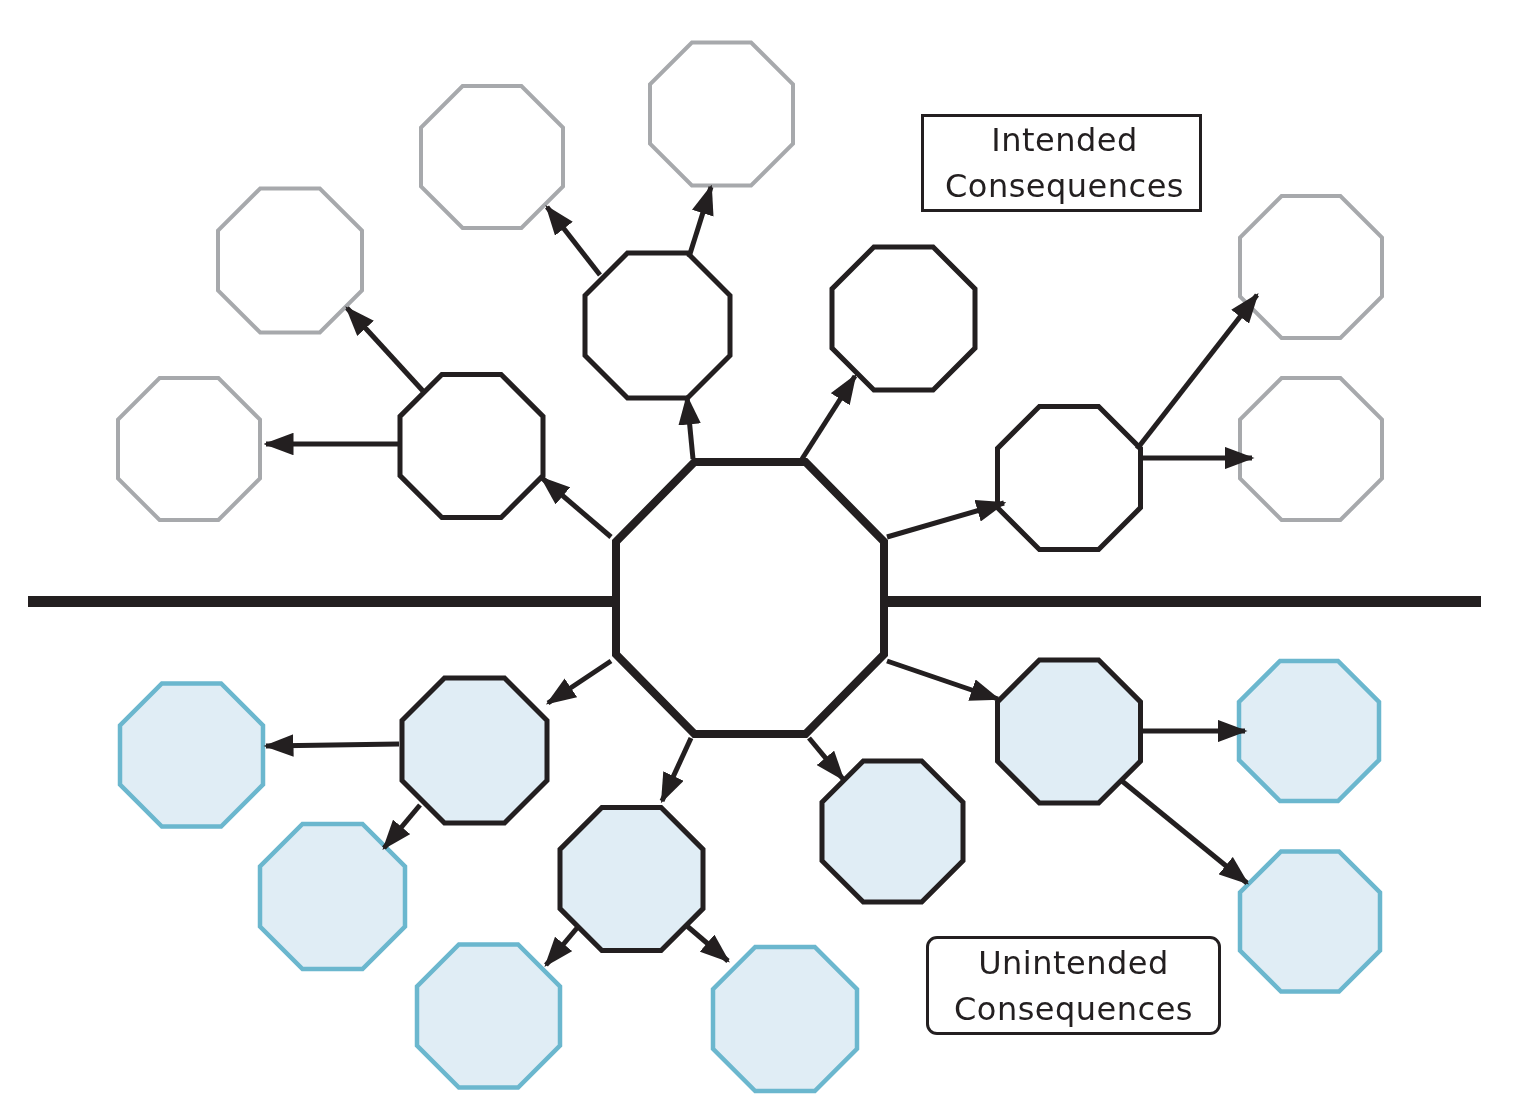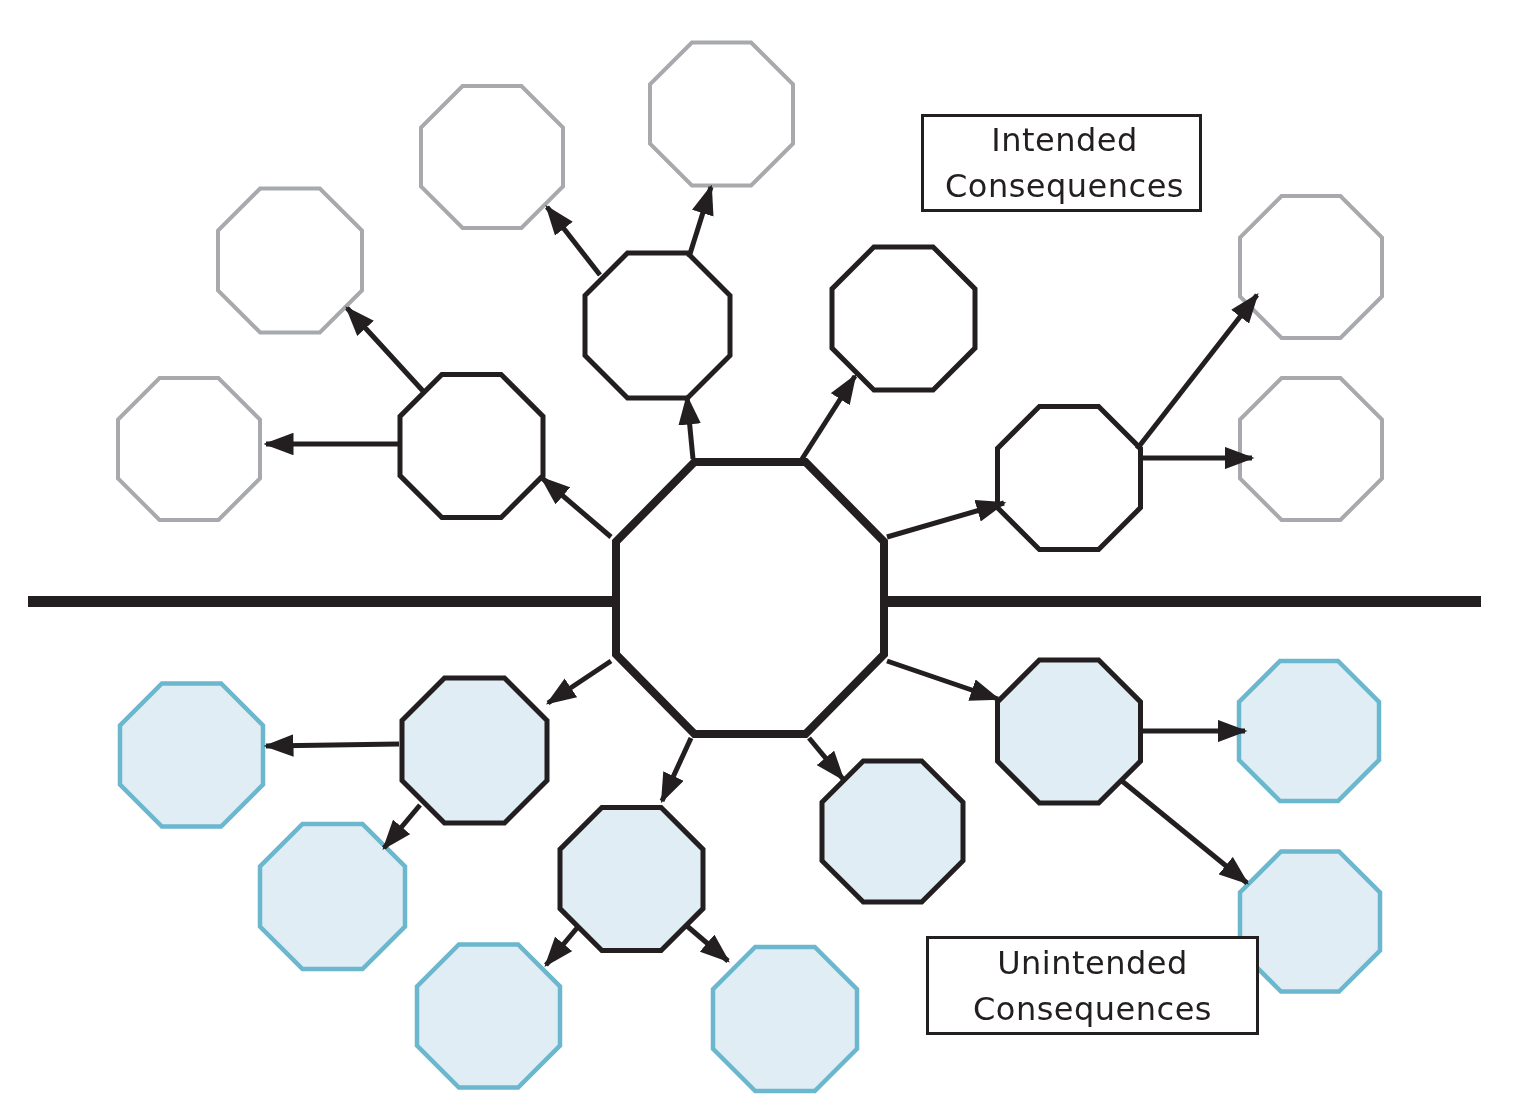--- a/index.html
+++ b/index.html
@@ -39,22 +39,23 @@
   #intended-box {
     left: 921px;
     top: 114px;
     width: 281px;
     height: 98px;
     padding-left: 6px;
   }
   #unintended-box {
     left: 926px;
     top: 936px;
-    width: 333px;
+    width: 295px;
     height: 99px;
+    border-radius: 11px;
   }
 </style>
 </head>
 <body>
 
 <div class="canvas">
 
   <svg id="diagram-svg" width="1513" height="1110" viewBox="0 0 1513 1110" xmlns="http://www.w3.org/2000/svg">
     <defs>
       <marker id="ah" viewBox="0 0 12 9" refX="11" refY="4.5" markerWidth="30" markerHeight="22.5" markerUnits="userSpaceOnUse" orient="auto">

